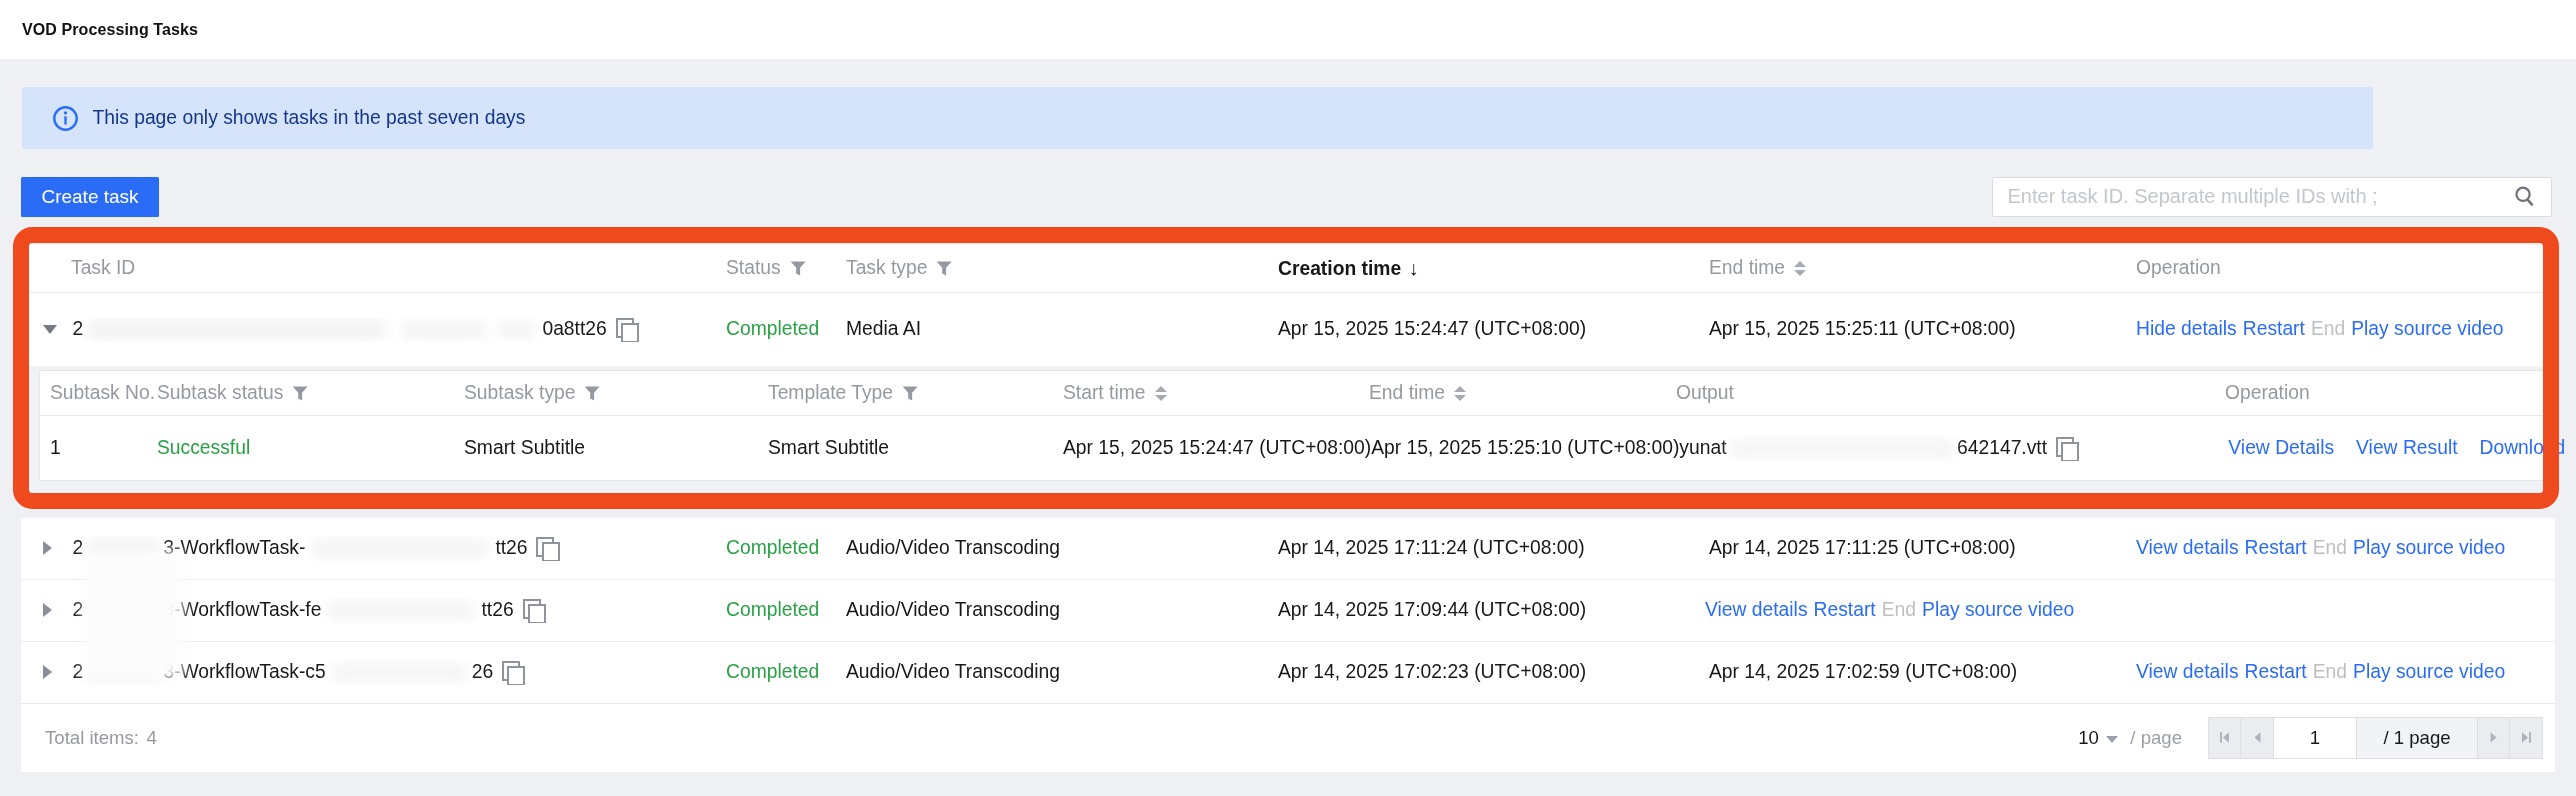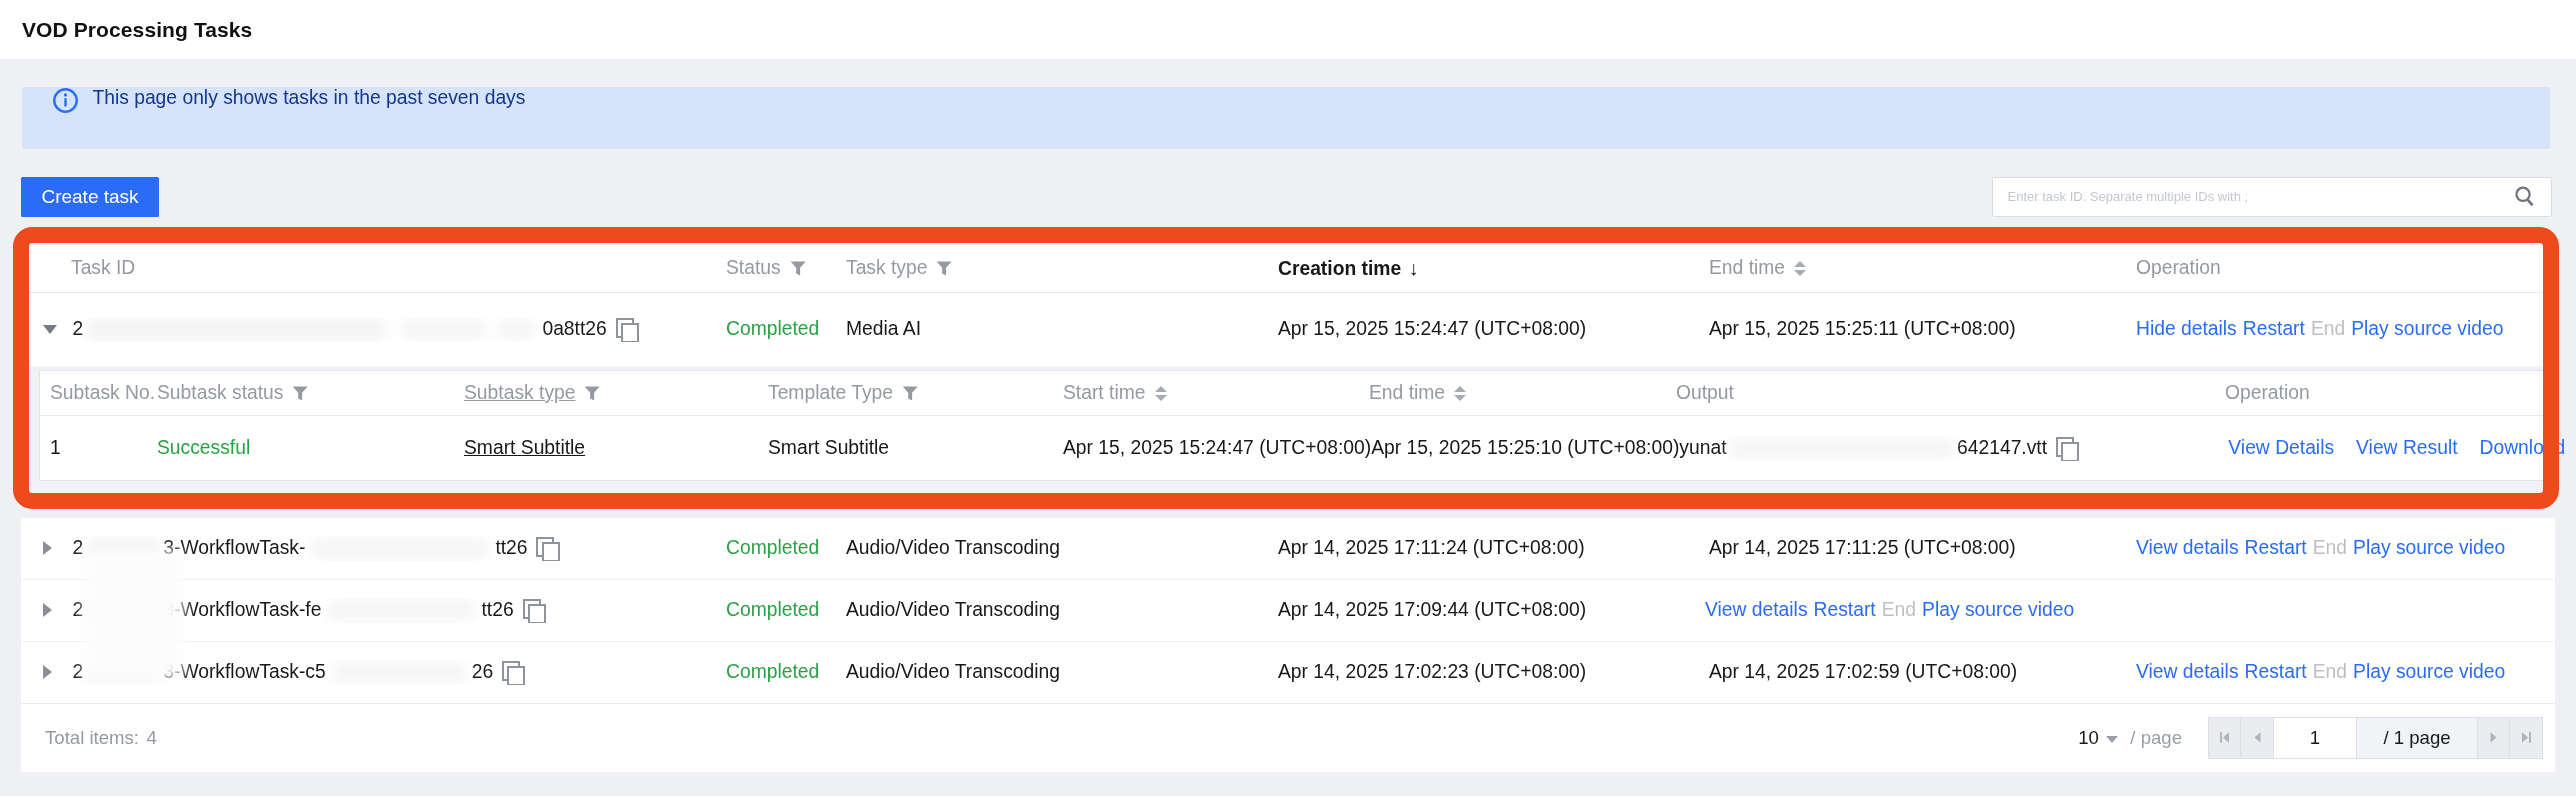--- a/index.html
+++ b/index.html
@@ -2,35 +2,35 @@
 <html style="font-size:12px"><head>
 <meta charset="utf-8">
 <style>
   * { margin:0; padding:0; box-sizing:border-box; }
   html,body { background:#eef0f4; }
   body { font-family:"Liberation Sans","DejaVu Sans",sans-serif; }
   .page { position:relative; width:2576px; height:797px; background:#eef0f4; overflow:hidden; }
 
   
   .topbar { height:59px; background:#fff; display:flex; align-items:center; padding-left:22px; }
-  .title { font-size:21px; font-weight:bold; color:#111; letter-spacing:0.1px; }
-
-  
-  .banner { margin:28px 25px 0 22px; width:2528px; height:62px; background:#d6e4fb; border-radius:2.2px;
-            display:flex; align-items:flex-start; }
+  .title { font-size:16px; font-weight:bold; color:#111; letter-spacing:0.1px; }
+
+  
+  .banner { margin:28px 25px 0 22px; width:2351px; height:62px; background:#d6e4fb; border-radius:2.2px;
+            display:flex; align-items:center; }
   .banner svg { margin-left:30px; flex:0 0 auto; }
   .banner-text { margin-left:13.4px; font-size:19.3px; color:#14368c; }
 
   
   .toolbar { margin:27.5px 24.5px 0 21px; display:flex; align-items:center; justify-content:space-between; }
   .btn-primary { width:138px; height:40px; background:#2a6cf5; border:none; border-radius:1.5px;
                  color:#fff; font-size:19px; font-family:inherit; cursor:pointer; }
   .search { width:560px; height:40px; background:#fff; border:1.5px solid #d8dce2; border-radius:2.2px;
             display:flex; align-items:center; }
-  .search input { flex:1; border:none; outline:none; font-size:13px; color:#333; padding-left:15px;
+  .search input { flex:1; border:none; outline:none; font-size:20px; color:#333; padding-left:15px;
                   font-family:inherit; background:transparent; }
   .search input::placeholder { color:#c3c7cd; }
   .search svg { margin-right:13.4px; flex:0 0 auto; }
 
   
   .blockA { margin:28px 21px 0 21px; width:2534px; background:#fff; }
   .blockB { margin:24px 21px 0 21px; width:2534px; background:#fff; }
 
   .thead { height:48px; display:flex; align-items:center; color:#9599a1; font-size:19.3px;
            border-bottom:1.5px solid #e7e9ee; white-space:nowrap; }
@@ -82,21 +82,21 @@
                   border:2.2px solid #8f939b; background:#fff; }
 
   
   .subpanel { height:128px; background:#f0f2f6; padding:4.5px 10.4px 12px 18px; }
   .subbox { background:#fff; border:1.5px solid #e2e5ea; height:111px; }
   .sub-thead { height:45px; display:flex; align-items:center; color:#9599a1; font-size:19.3px;
                border-bottom:1.5px solid #e7e9ee; white-space:nowrap; }
   .sub-trow { height:64px; display:flex; align-items:center; font-size:19.3px; color:#17181a; white-space:nowrap; }
   .s-no { flex:0 0 117px; padding-left:10px; }
   .s-status { flex:0 0 307px; }
-  .s-type { flex:0 0 304px;text-decoration:underline; }
+  .s-type { flex:0 0 304px; }
   .s-template { flex:0 0 295px; }
   .s-start { flex:0 0 306px; }
   .s-end { flex:0 0 307px; }
   .s-output { flex:0 0 549px; display:flex; align-items:center; overflow:hidden; }
   .s-op { flex:1 1 auto; }
 
   
   .pagination { height:68px; display:flex; align-items:center; justify-content:space-between;
                 padding:0 12px 0 24px; font-size:18.6px; }
   .total { color:#9599a1; }

